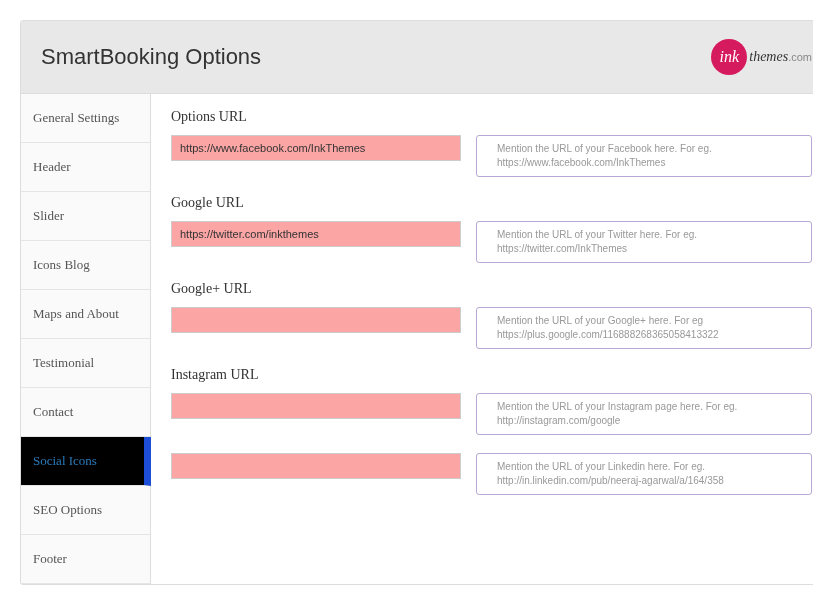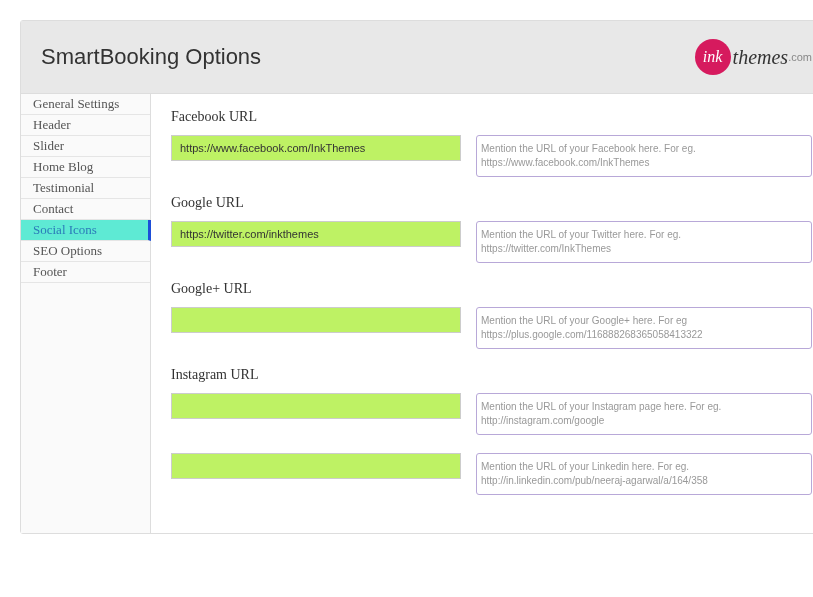--- a/index.html
+++ b/index.html
@@ -43,47 +43,47 @@
       justify-content: center;
       color: #fff;
       font-style: italic;
       font-size: 16px;
       font-family: Georgia, serif;
     }
     .logo-text {
       font-family: Georgia, serif;
       font-style: italic;
       color: #333;
-      font-size: 20px;
+      font-size: 14px;
     }
     .logo-sub {
       font-size: 11px;
       color: #888;
       font-style: normal;
     }
     .panel-body {
       display: flex;
     }
     .sidebar {
       width: 130px;
       border-right: 1px solid #ddd;
       background: #fafafa;
     }
     .sidebar-item {
-      padding: 2px 12px;
+      padding: 16px 12px;
       border-bottom: 1px solid #e5e5e5;
       font-size: 13px;
       color: #555;
       cursor: pointer;
       font-family: Georgia, serif;
     }
     .sidebar-item.active {
-      background: #5eead4;
+      background: #000000;
       color: #2b7bb9;
-      border-right: 3px solid #1d4ed8;
+      border-right: 7px solid #1d4ed8;
       margin-right: -1px;
     }
     .content {
       flex: 1;
       padding: 15px 20px 20px 20px;
     }
     .field-row {
       margin-bottom: 18px;
     }
     .field-label {
@@ -94,30 +94,30 @@
     }
     .field-inputs {
       display: flex;
       gap: 15px;
       align-items: flex-start;
     }
     .text-input {
       width: 290px;
       padding: 6px 8px;
       border: 1px solid #ccc;
-      background: #bef264;
+      background: #fca5a5;
       font-size: 11px;
       color: #333;
       font-family: Arial, sans-serif;
     }
     .help-box {
       flex: 1;
       border: 1px solid #b8a8d8;
       border-radius: 3px;
-      padding: 6px 4px;
+      padding: 6px 20px;
       font-size: 10px;
       color: #999;
       line-height: 1.4;
       background: #fff;
     }
   </style>
 </head>
 <body>
 
 <div class="panel">
@@ -128,31 +128,32 @@
       <span class="logo-text">themes</span>
         <span class="logo-sub">.com</span>
     </div>
   </div>
 
   <div class="panel-body">
     <div class="sidebar">
       <div class="sidebar-item">General Settings</div>
       <div class="sidebar-item">Header</div>
       <div class="sidebar-item">Slider</div>
-      <div class="sidebar-item">Home Blog</div>
+      <div class="sidebar-item">Icons Blog</div>
+      <div class="sidebar-item">Maps and About</div>
       <div class="sidebar-item">Testimonial</div>
       <div class="sidebar-item">Contact</div>
       <div class="sidebar-item active">Social Icons</div>
       <div class="sidebar-item">SEO Options</div>
       <div class="sidebar-item">Footer</div>
     </div>
 
     <div class="content">
       <div class="field-row">
-        <div class="field-label">Facebook URL</div>
+        <div class="field-label">Options URL</div>
         <div class="field-inputs">
           <input type="text" class="text-input" value="https://www.facebook.com/InkThemes" style="">
           <div class="help-box">Mention the URL of your Facebook here. For eg. https://www.facebook.com/InkThemes</div>
         </div>
       </div>
 
       <div class="field-row">
         <div class="field-label">Google URL</div>
         <div class="field-inputs">
           <input type="text" class="text-input" value="https://twitter.com/inkthemes" style="">

